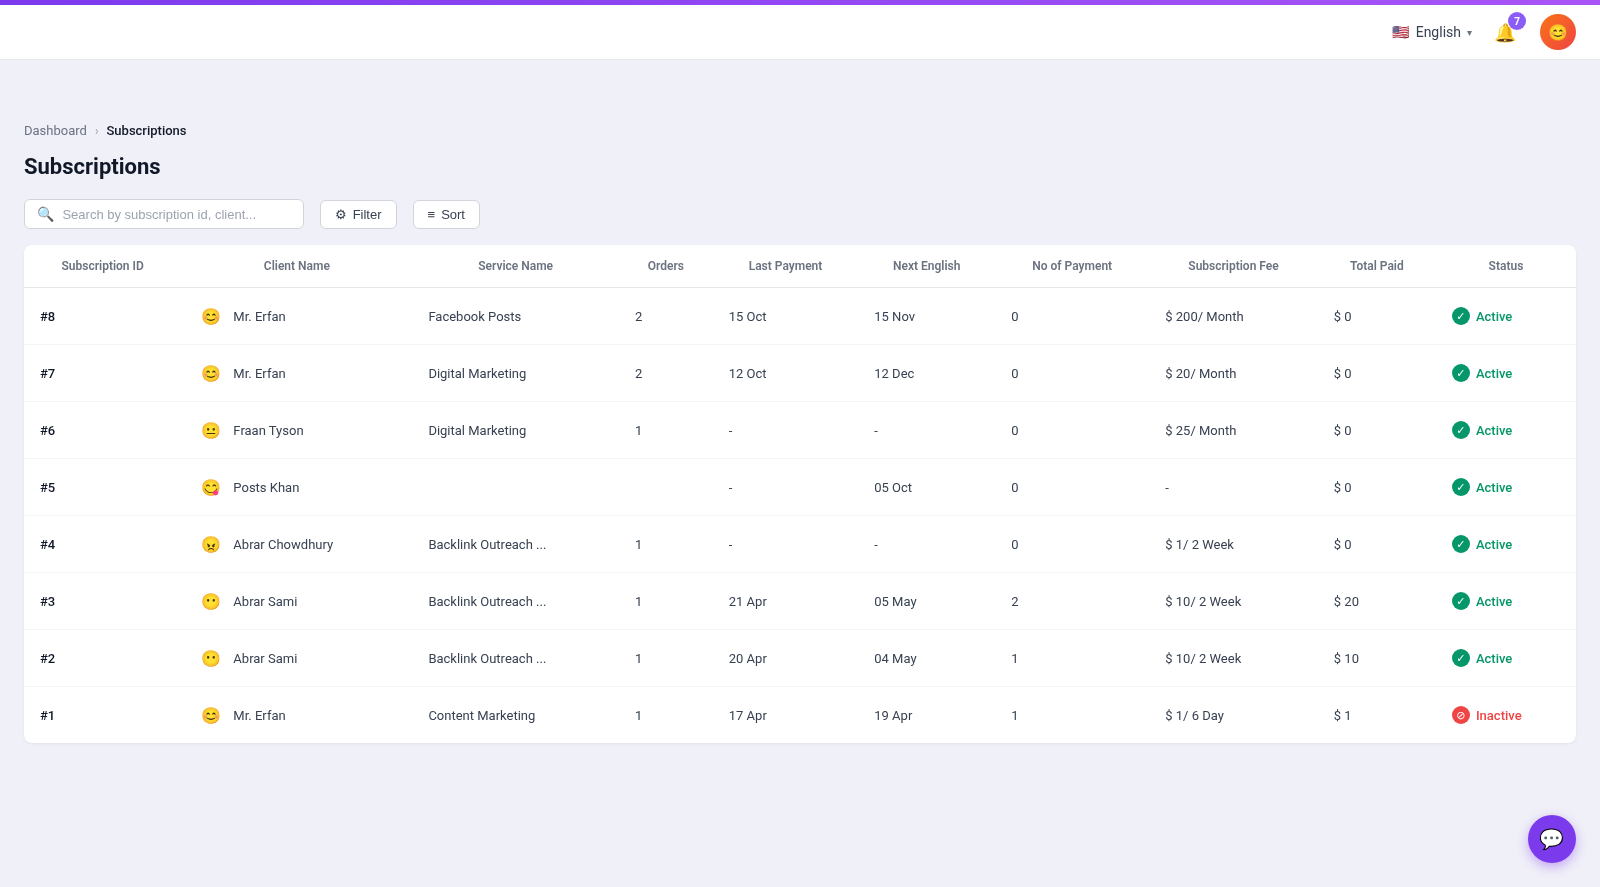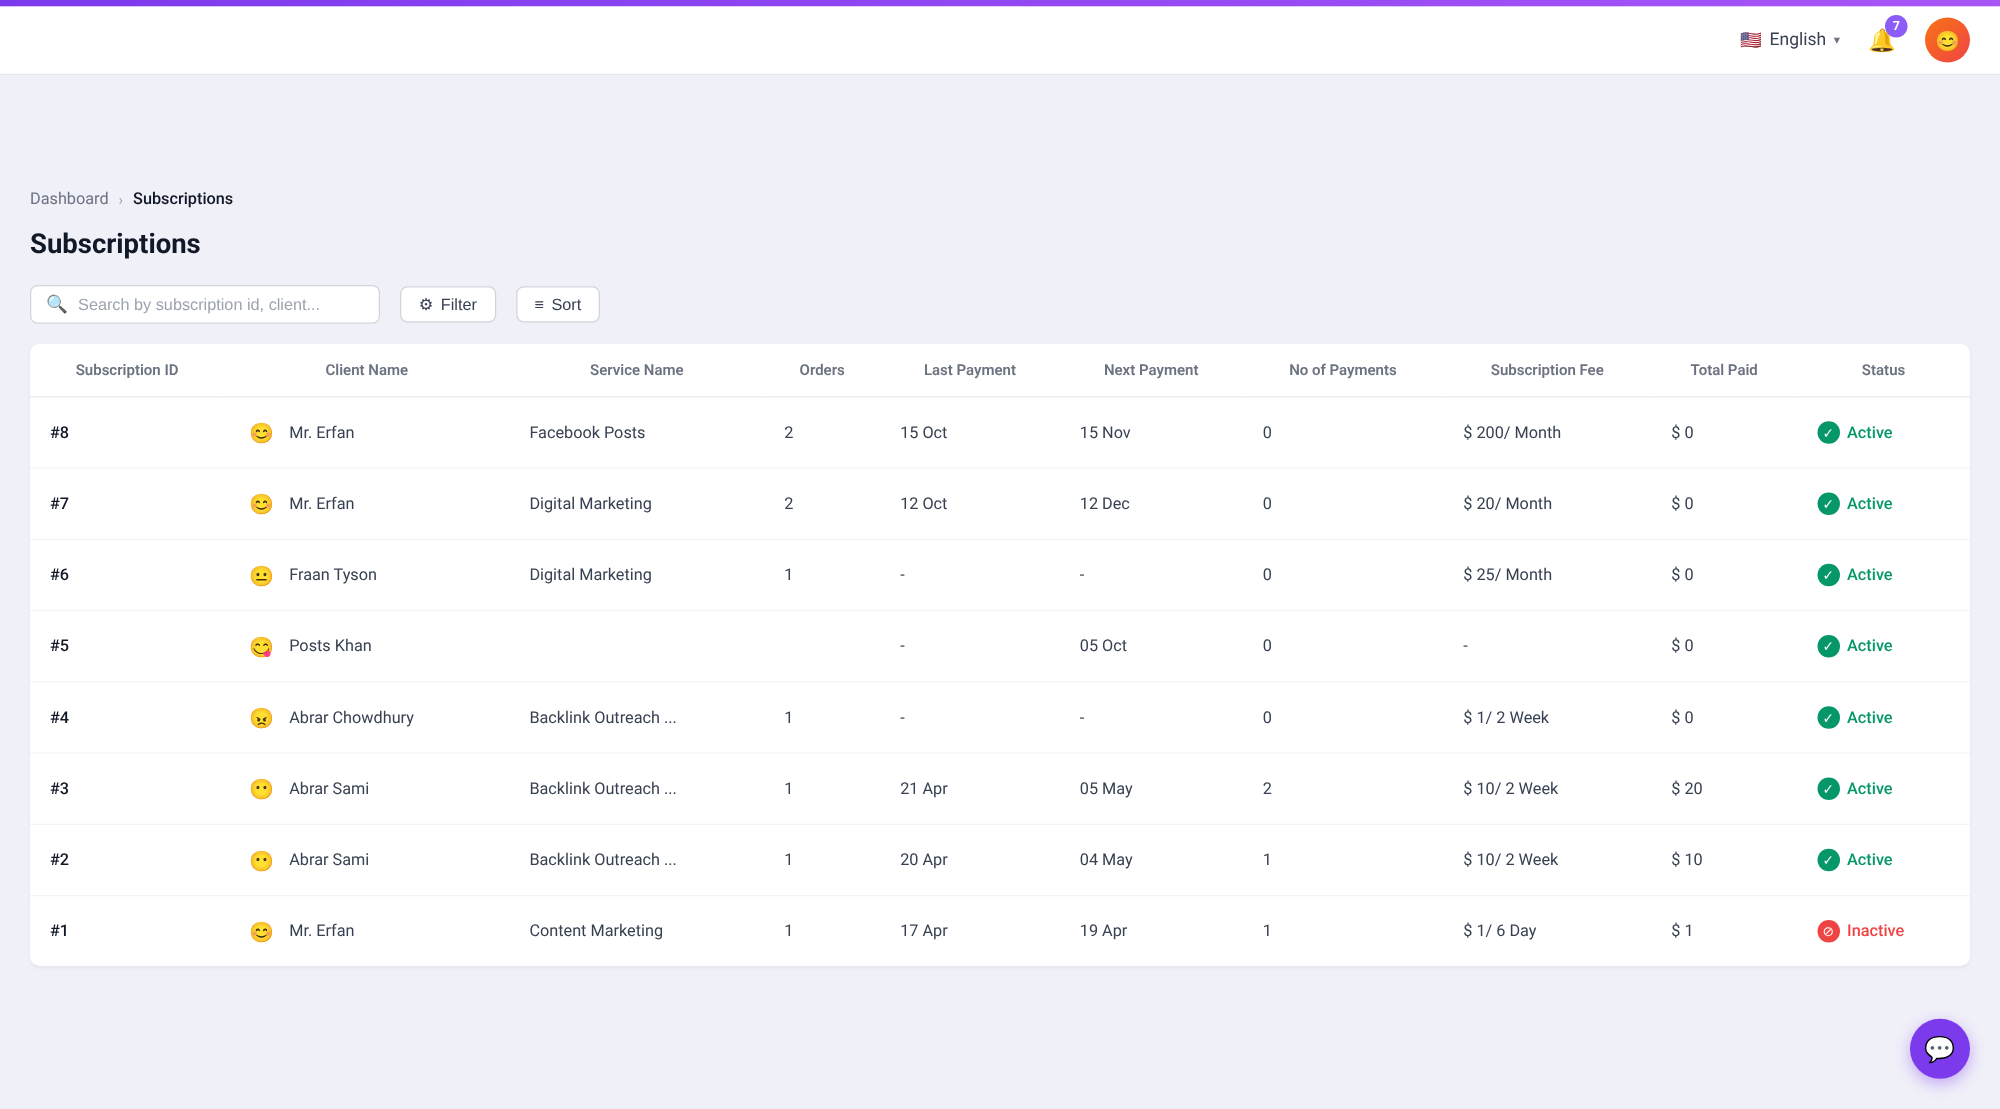--- a/index.html
+++ b/index.html
@@ -88,21 +88,21 @@
       align-items: center;
       justify-content: center;
       color: white;
       font-size: 16px;
       cursor: pointer;
     }
 
     
     .main-content {
       padding: 60px 24px 24px 24px;
-      margin-top: 80px;
+      margin-top: 51px;
     }
 
     
     .breadcrumb {
       display: flex;
       align-items: center;
       gap: 8px;
       font-size: 13px;
       color: #6b7280;
       margin-bottom: 16px;
@@ -351,22 +351,22 @@
 
   <div class="table-container">
     <table>
       <thead>
         <tr>
           <th>Subscription ID</th>
           <th>Client Name</th>
           <th>Service Name</th>
           <th>Orders</th>
           <th>Last Payment</th>
-          <th>Next Payment</th>
-          <th>No of Payments</th>
+          <th>Next English</th>
+          <th>No of Payment</th>
           <th>Subscription Fee</th>
           <th>Total Paid</th>
           <th>Status</th>
         </tr>
       </thead>
       <tbody id="table-body">
       <tr>
     <td class="sub-id">#8</td>
     <td>
       <div class="client-cell">

